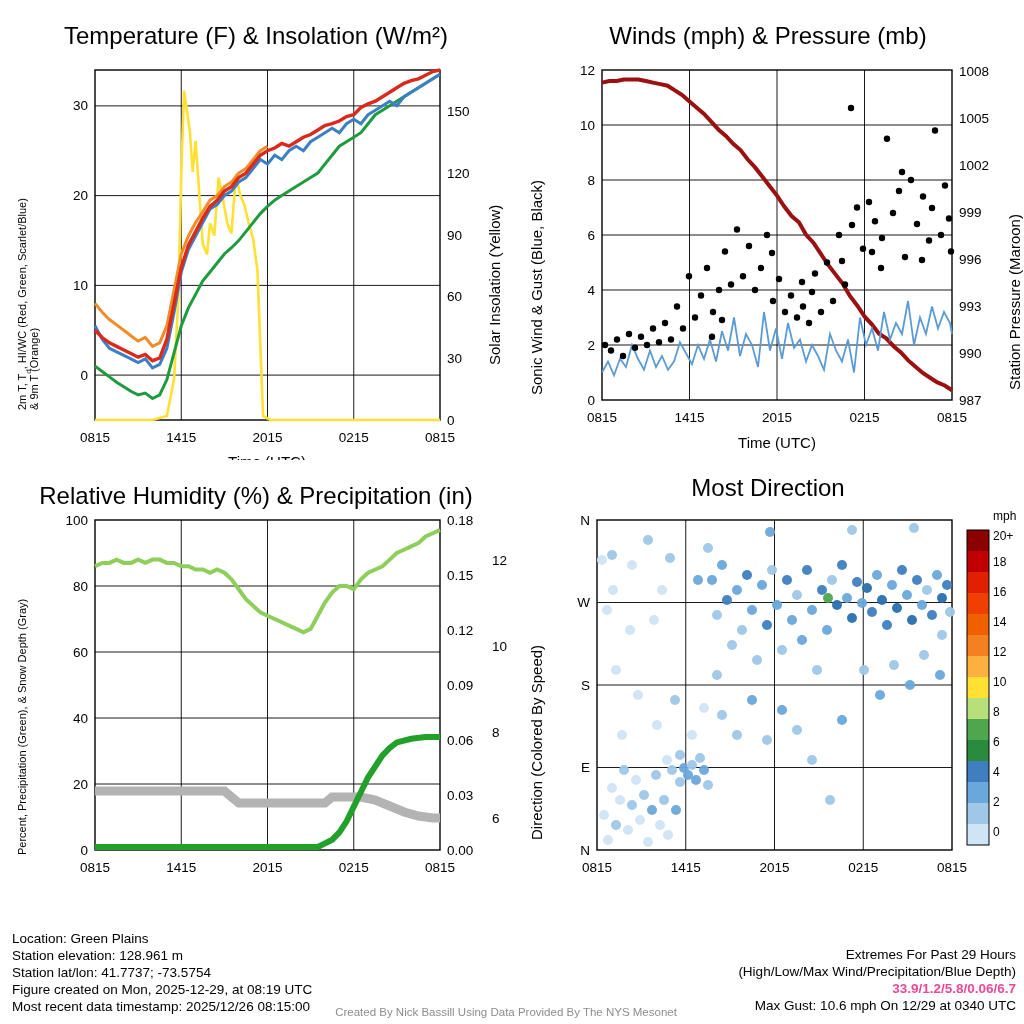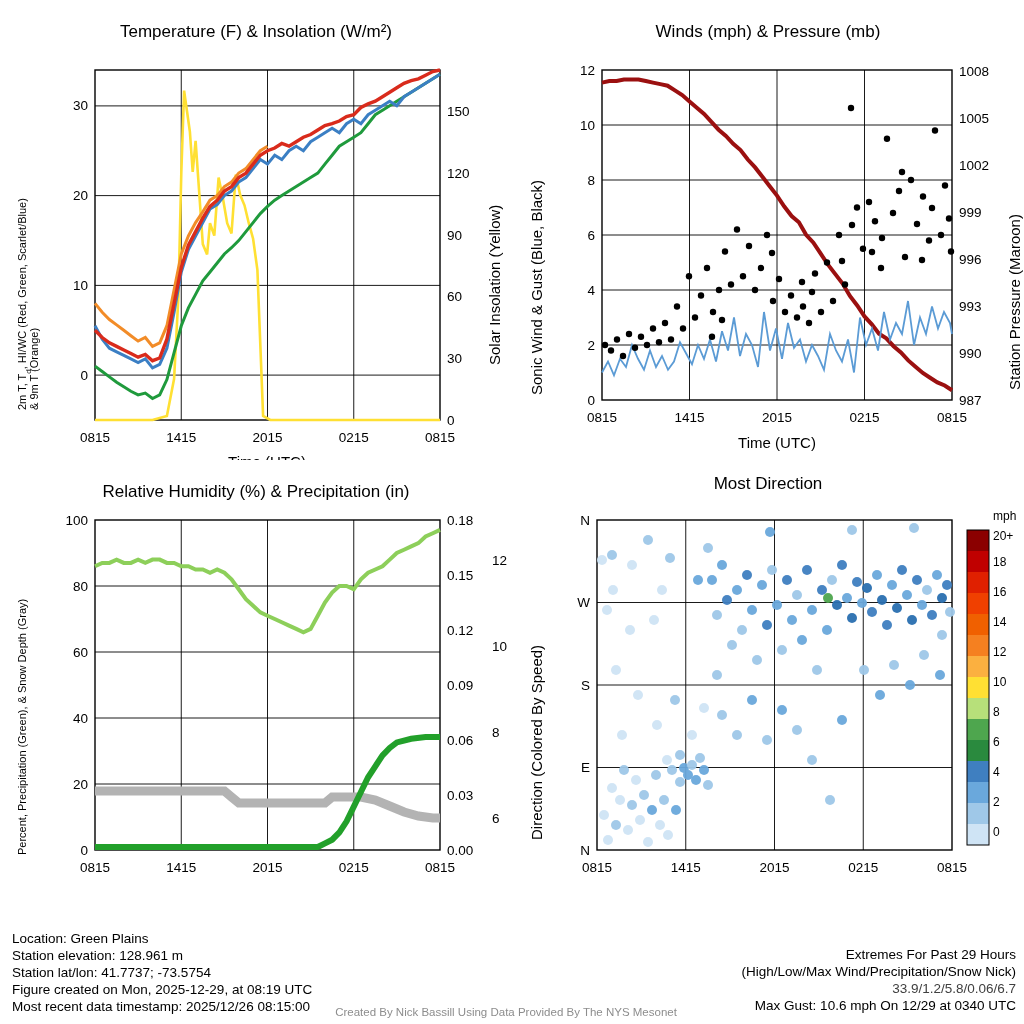--- a/index.html
+++ b/index.html
@@ -7,32 +7,32 @@
     width:1024px;height:1024px;
     background:#ffffff;
     font-family:"Liberation Sans", sans-serif;
     color:#000;
     overflow:hidden;
     position:relative;
   }
   .panel{position:absolute;}
   .ptitle{
     position:absolute;left:0;right:0;text-align:center;
-    font-size:17px;
+    font-size:24px;
   }
   svg{display:block;}
   .axlabel{font-size:15px;}
   .ticklab{font-size:13.5px;}
   .smalllab{font-size:11px;}
   .footer{position:absolute;font-size:13.5px;line-height:17px;}
   .credit{
     position:absolute;left:0;right:12px;text-align:center;
     font-size:11.5px;color:#8d8d8d;
   }
-  .red{color:#404040;font-weight:normal;}
+  .red{color:#ec4899;font-weight:bold;}
   .cb-label{font-size:12px;}
 </style>
 </head>
 <body>
 
 <div class="panel" style="left:0;top:0;width:512px;height:460px;">
   <div class="ptitle" style="top:22px;">Temperature (F) &amp; Insolation (W/m²)</div>
 
   <svg width="512" height="440" style="position:absolute;top:20px;left:0;">
 
@@ -453,18 +453,18 @@
 <div class="footer" style="left:12px;top:930px;">
   <div>Location: Green Plains</div>
   <div>Station elevation: 128.961 m</div>
   <div>Station lat/lon: 41.7737; -73.5754</div>
   <div>Figure created on Mon, 2025-12-29, at 08:19 UTC</div>
   <div>Most recent data timestamp: 2025/12/26 08:15:00</div>
 </div>
 
 <div class="footer" style="right:8px;top:946px;text-align:right;">
   <div>Extremes For Past 29 Hours</div>
-  <div>(High/Low/Max Wind/Precipitation/Snow Nick)</div>
+  <div>(High/Low/Max Wind/Precipitation/Blue Depth)</div>
   <div class="red">33.9/1.2/5.8/0.06/6.7</div>
   <div>Max Gust: 10.6 mph On 12/29 at 0340 UTC</div>
 </div>
 
 <div class="credit" style="top:1006px;">Created By Nick Bassill Using Data Provided By The NYS Mesonet</div>
 
 </body></html>

